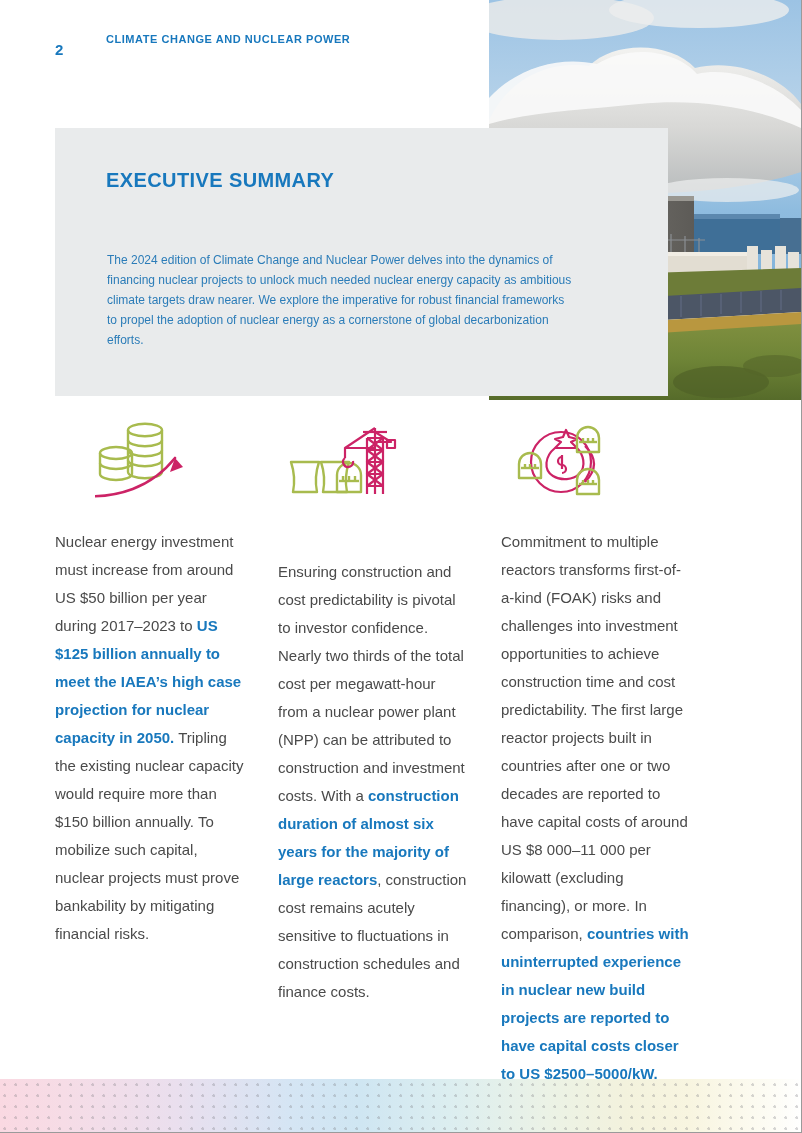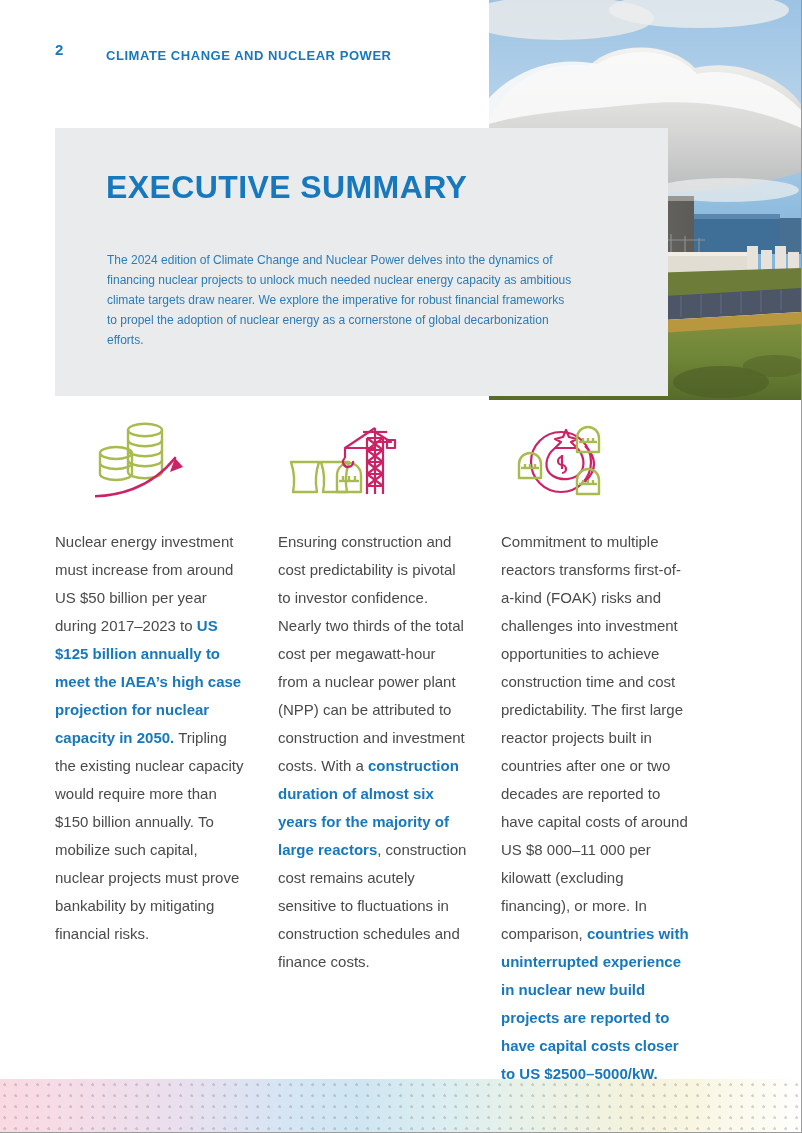--- a/index.html
+++ b/index.html
@@ -27,22 +27,22 @@
     left: 55px;
     top: 41px;
     font-size: 15px;
     font-weight: bold;
     color: #1878bd;
     letter-spacing: 0.2px;
   }
   .running-head {
     position: absolute;
     left: 106px;
-    top: 48px;
-    font-size: 13px;
+    top: 33px;
+    font-size: 11px;
     font-weight: bold;
     color: #1878bd;
     letter-spacing: 0.55px;
   }
 
   
   .hero-photo {
     position: absolute;
     left: 489px;
     top: 0;
@@ -58,21 +58,21 @@
     left: 55px;
     top: 128px;
     width: 613px;
     height: 268px;
     background: #e9ebec;
   }
   .summary-title {
     position: absolute;
     left: 51px;
     top: 41px;
-    font-size: 32px;
+    font-size: 20px;
     font-weight: bold;
     color: #1878bd;
     letter-spacing: 0.4px;
   }
   .summary-body {
     position: absolute;
     left: 52px;
     top: 122px;
     width: 468px;
     font-size: 12px;
@@ -108,21 +108,21 @@
     display: flex;
     gap: 0;
   }
   .col {
     width: 190px;
     font-size: 15px;
     line-height: 28px;
     color: #4a4a4a;
   }
   .col.c0 { margin-right: 33px; }
-  .col.c1 { margin-right: 33px; }
+  .col.c1 { margin-right: 33px; margin-top: 30px; }
   .col p { margin: 0; }
   .hl {
     color: #1878bd;
     font-weight: bold;
   }
 
   
   .bottom-band {
     position: absolute;
     left: 0;

